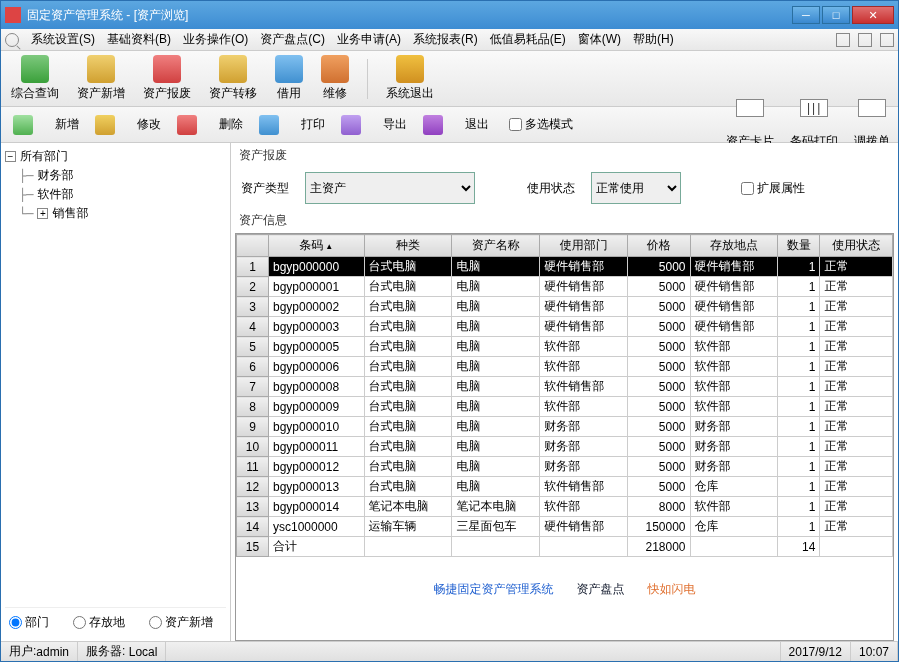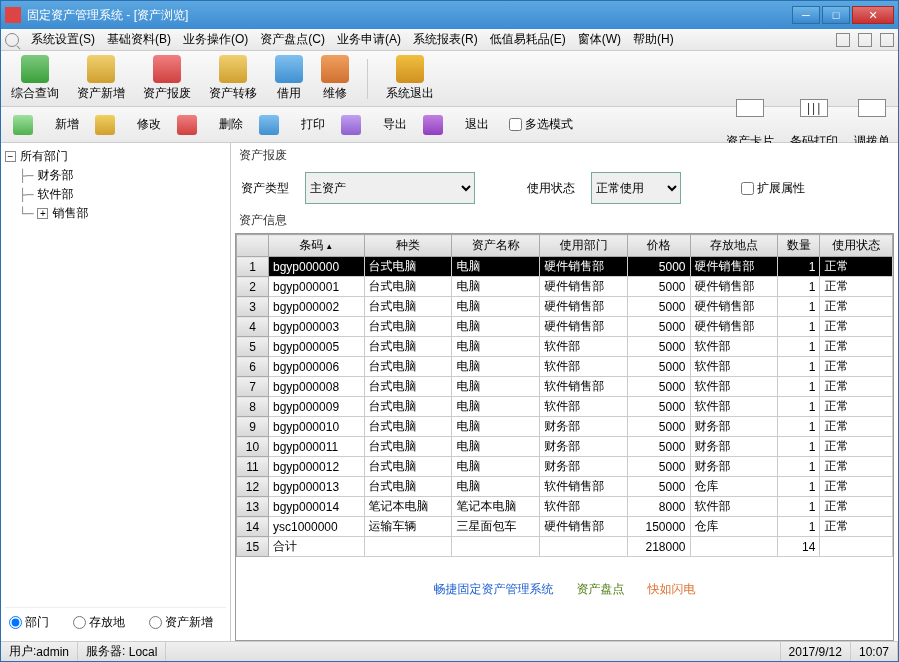--- a/index.html
+++ b/index.html
@@ -46,21 +46,21 @@
 .filterrow select { height:32px; border:1px solid #7a9; }
 .gridwrap { flex:1; overflow:auto; margin:0 4px; border:1px solid #999; position:relative; }
 table { border-collapse:collapse; width:100%; }
 th { background:linear-gradient(#f0f0f0,#d8d8d8); border:1px solid #aaa; padding:2px 4px; font-weight:normal; text-align:center; white-space:nowrap; }
 td { border:1px solid #ccc; padding:1px 4px; white-space:nowrap; }
 td.rownum { background:linear-gradient(#f0f0f0,#d8d8d8); text-align:center; border:1px solid #aaa; width:32px; }
 tr.sel td { background:#000; color:#fff; }
 tr.sel td.rownum { background:linear-gradient(#f0f0f0,#d8d8d8); color:#000; }
 td.num { text-align:right; }
 .promo { text-align:center; padding:20px 0; font-size:18px; }
-.promo .p1{color:#2060d0;} .promo .p2{color:#4d7c0f; margin:0 18px;} .promo .p3{color:#e07030;}
+.promo .p1{color:#2060d0;} .promo .p2{color:#0f172a; margin:0 18px;} .promo .p3{color:#e07030;}
 .statusbar { height:20px; background:linear-gradient(#f0f0f0,#e0e0e0); border-top:1px solid #ccc; display:flex; align-items:center; }
 .statusbar div { padding:7px 8px; border-right:1px solid #ccc; height:100%; display:flex; align-items:center; }
 .statusbar .flex { flex:1; }
 .sortarrow { font-size:8px; margin-left:2px; }
 </style>
 </head>
 <body>
 
 <div class="window">
   <div class="titlebar">

